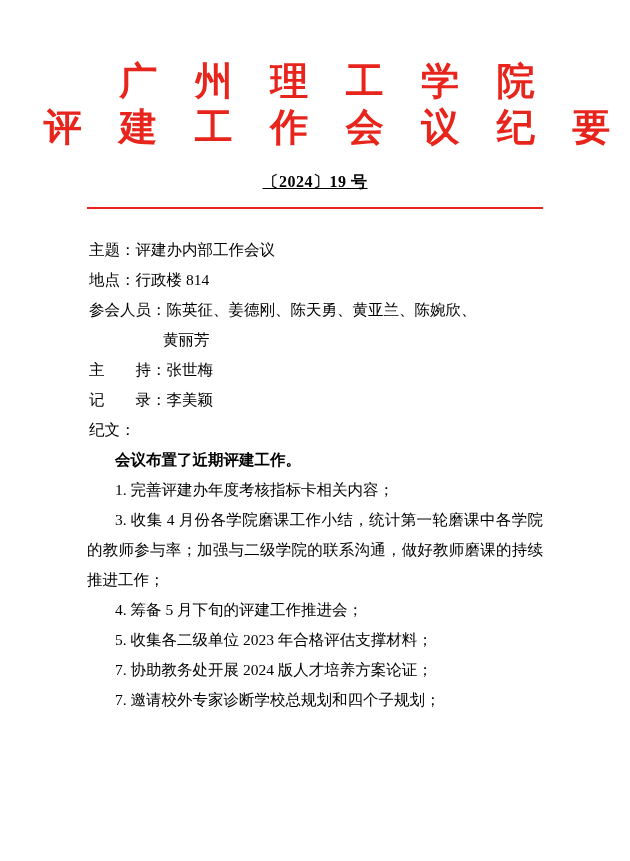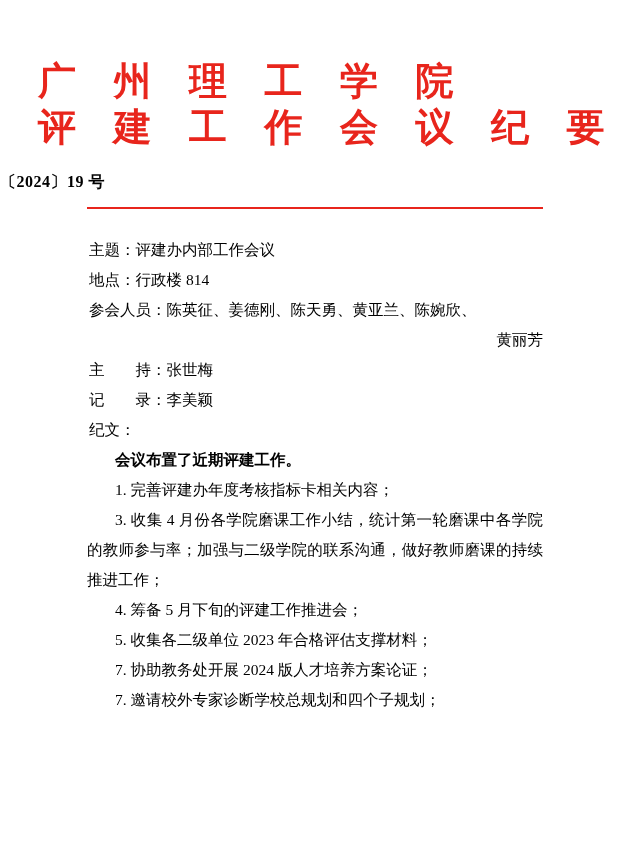--- a/index.html
+++ b/index.html
@@ -16,38 +16,40 @@
   }
   .page {
     position: relative;
     width: 630px;
     height: 861px;
     box-sizing: border-box;
     padding: 0;
   }
   .title-block {
     margin-top: 58px;
+    text-align: center;
     padding-left: 24px;
   }
   .doc-title-line {
     color: #e8251c;
     font-family: "Liberation Serif", "DejaVu Serif", serif;
     font-weight: bold;
     font-size: 38px;
     line-height: 46px;
     letter-spacing: 14px;
     text-indent: 14px;
     white-space: nowrap;
   }
   .doc-number {
     margin-top: 22px;
-    text-align: left;
+    text-align: center;
     font-size: 16px;
     font-weight: bold;
     letter-spacing: 0.5px;
+    text-decoration: underline;
   }
   .red-rule {
     margin: 14px auto 0 auto;
     width: 456px;
     height: 2px;
     background: #e8251c;
   }
   .body-block {
     margin: 26px auto 0 auto;
     width: 456px;
@@ -58,21 +60,20 @@
     display: block;
     white-space: nowrap;
     padding-left: 2px;
   }
   .meta-row .lbl {
     display: inline-block;
   }
   .meta-cont {
     display: block;
     padding-left: 76px;
-    text-align: right;
   }
   .section-bold {
     font-weight: bold;
     padding-left: 28px;
     display: block;
   }
   .para {
     display: block;
     text-indent: 28px;
     text-align: justify;

